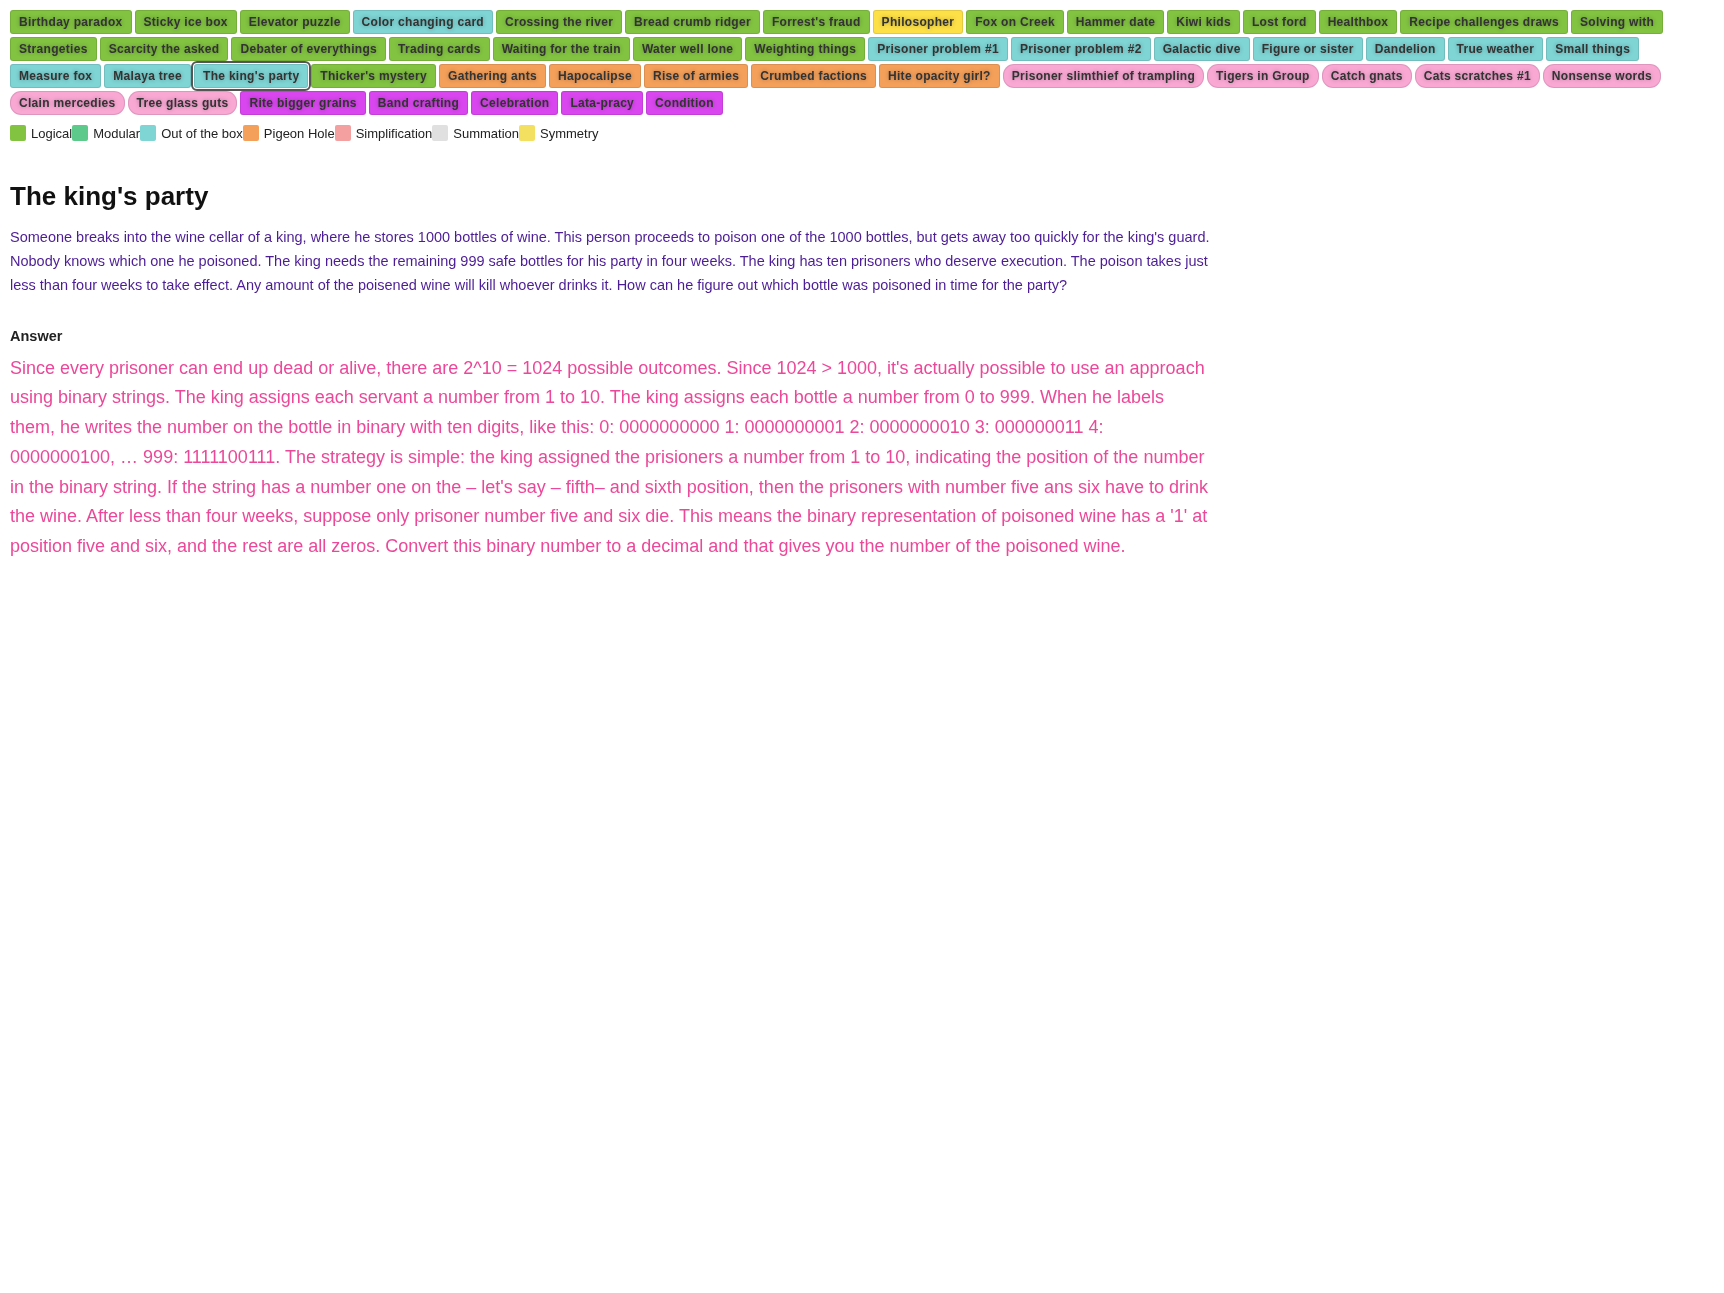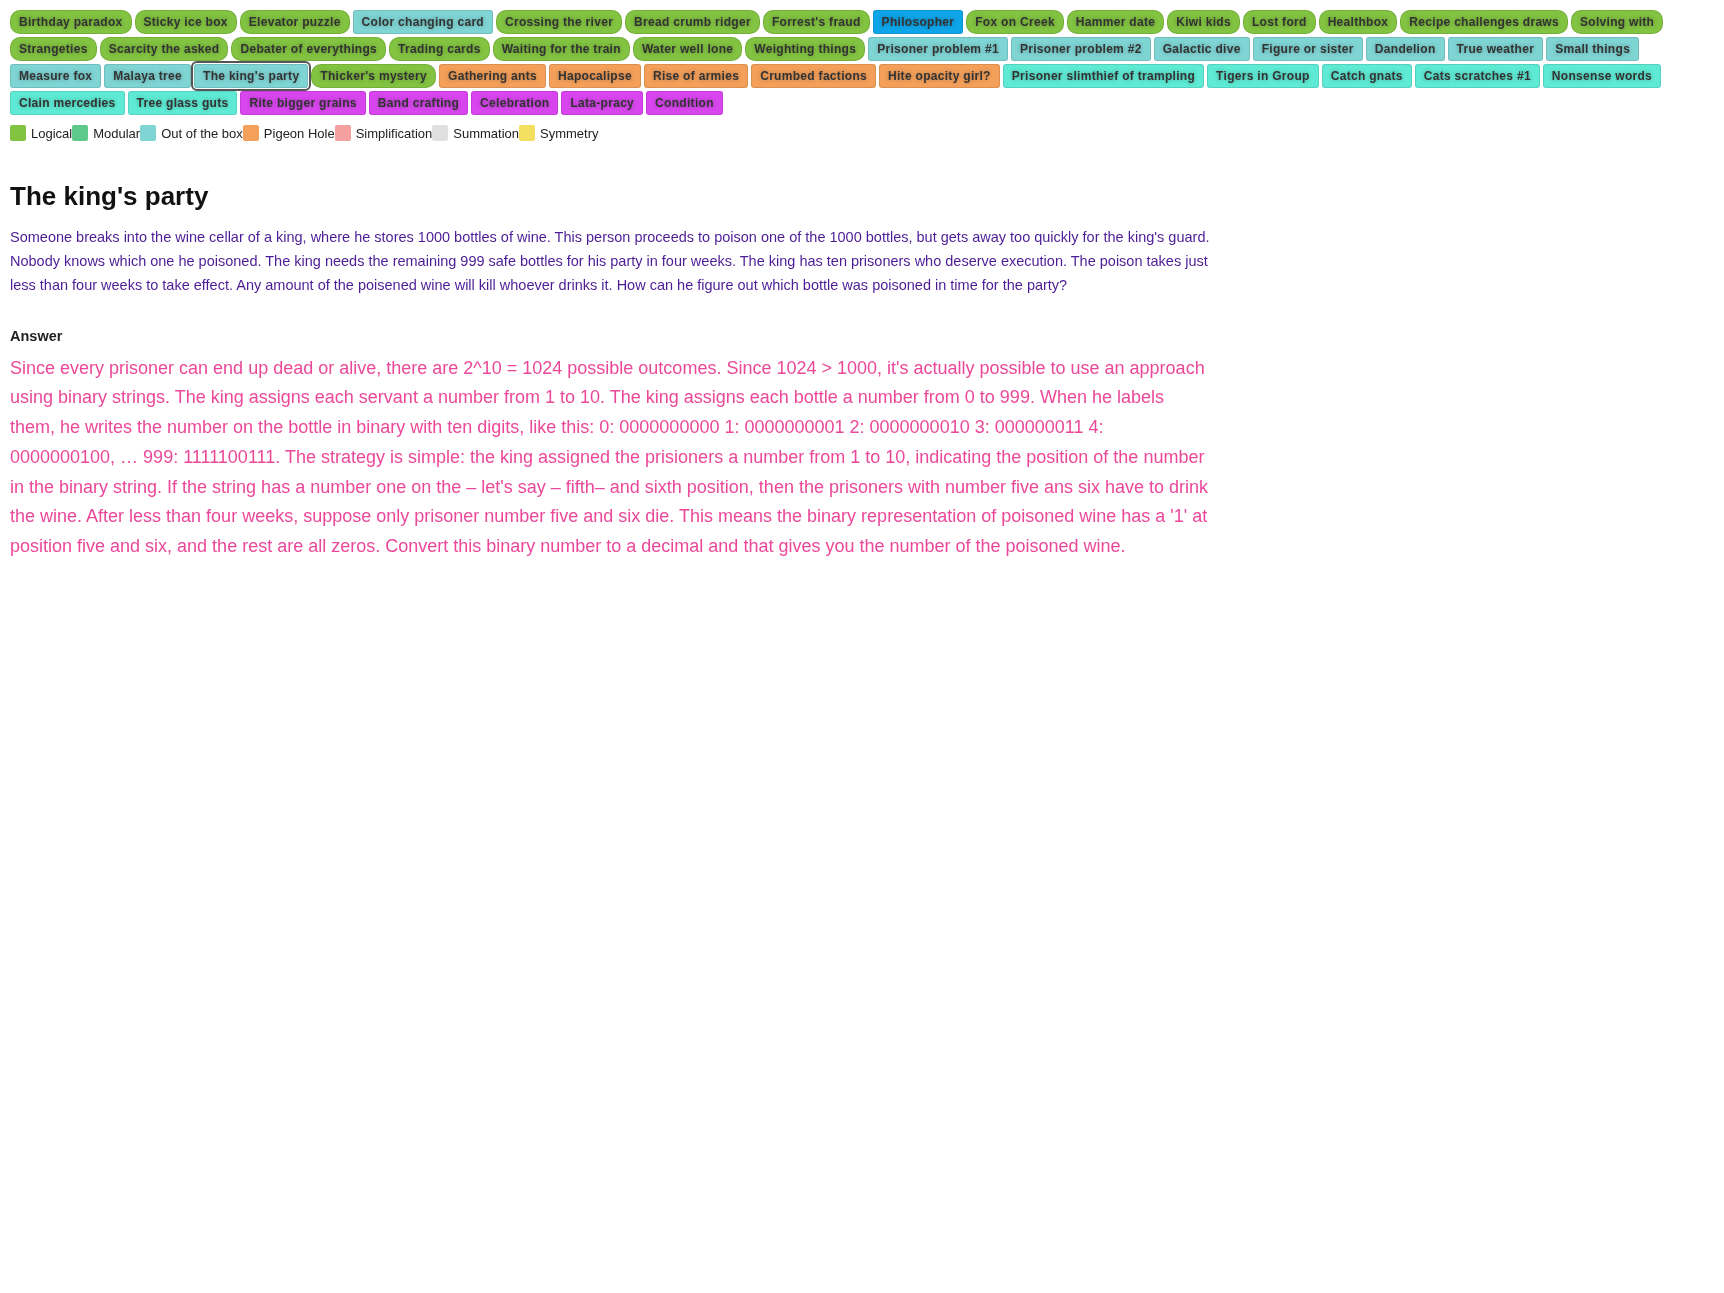--- a/index.html
+++ b/index.html
@@ -25,25 +25,25 @@
       font-size: 12px;
       font-weight: 600;
       cursor: pointer;
       border: 1px solid rgba(0,0,0,0.1);
       color: #333;
       text-shadow: 0 0 4px rgba(0,0,0,0.3);
       letter-spacing: 0.3px;
       white-space: nowrap;
     }
 
-    .tag.logical { background-color: #82c341; border-radius: 10px; }
-    .tag.modular { background-color: #0ea5e9; }
+    .tag.logical { background-color: #82c341; }
+    .tag.modular { background-color: #fde047; }
     .tag.out-of-the-box { background-color: #7fd4d4; }
     .tag.pigeon-hole { background-color: #f4a05a; }
-    .tag.simplification { background-color: #5eead4; }
+    .tag.simplification { background-color: #f9a8d4; border-radius: 11px; }
     .tag.symmetry { background-color: #d946ef; }
 
     
     .tag.active {
       outline: 2px solid #555;
       outline-offset: 1px;
     }
 
     
     .legend {

